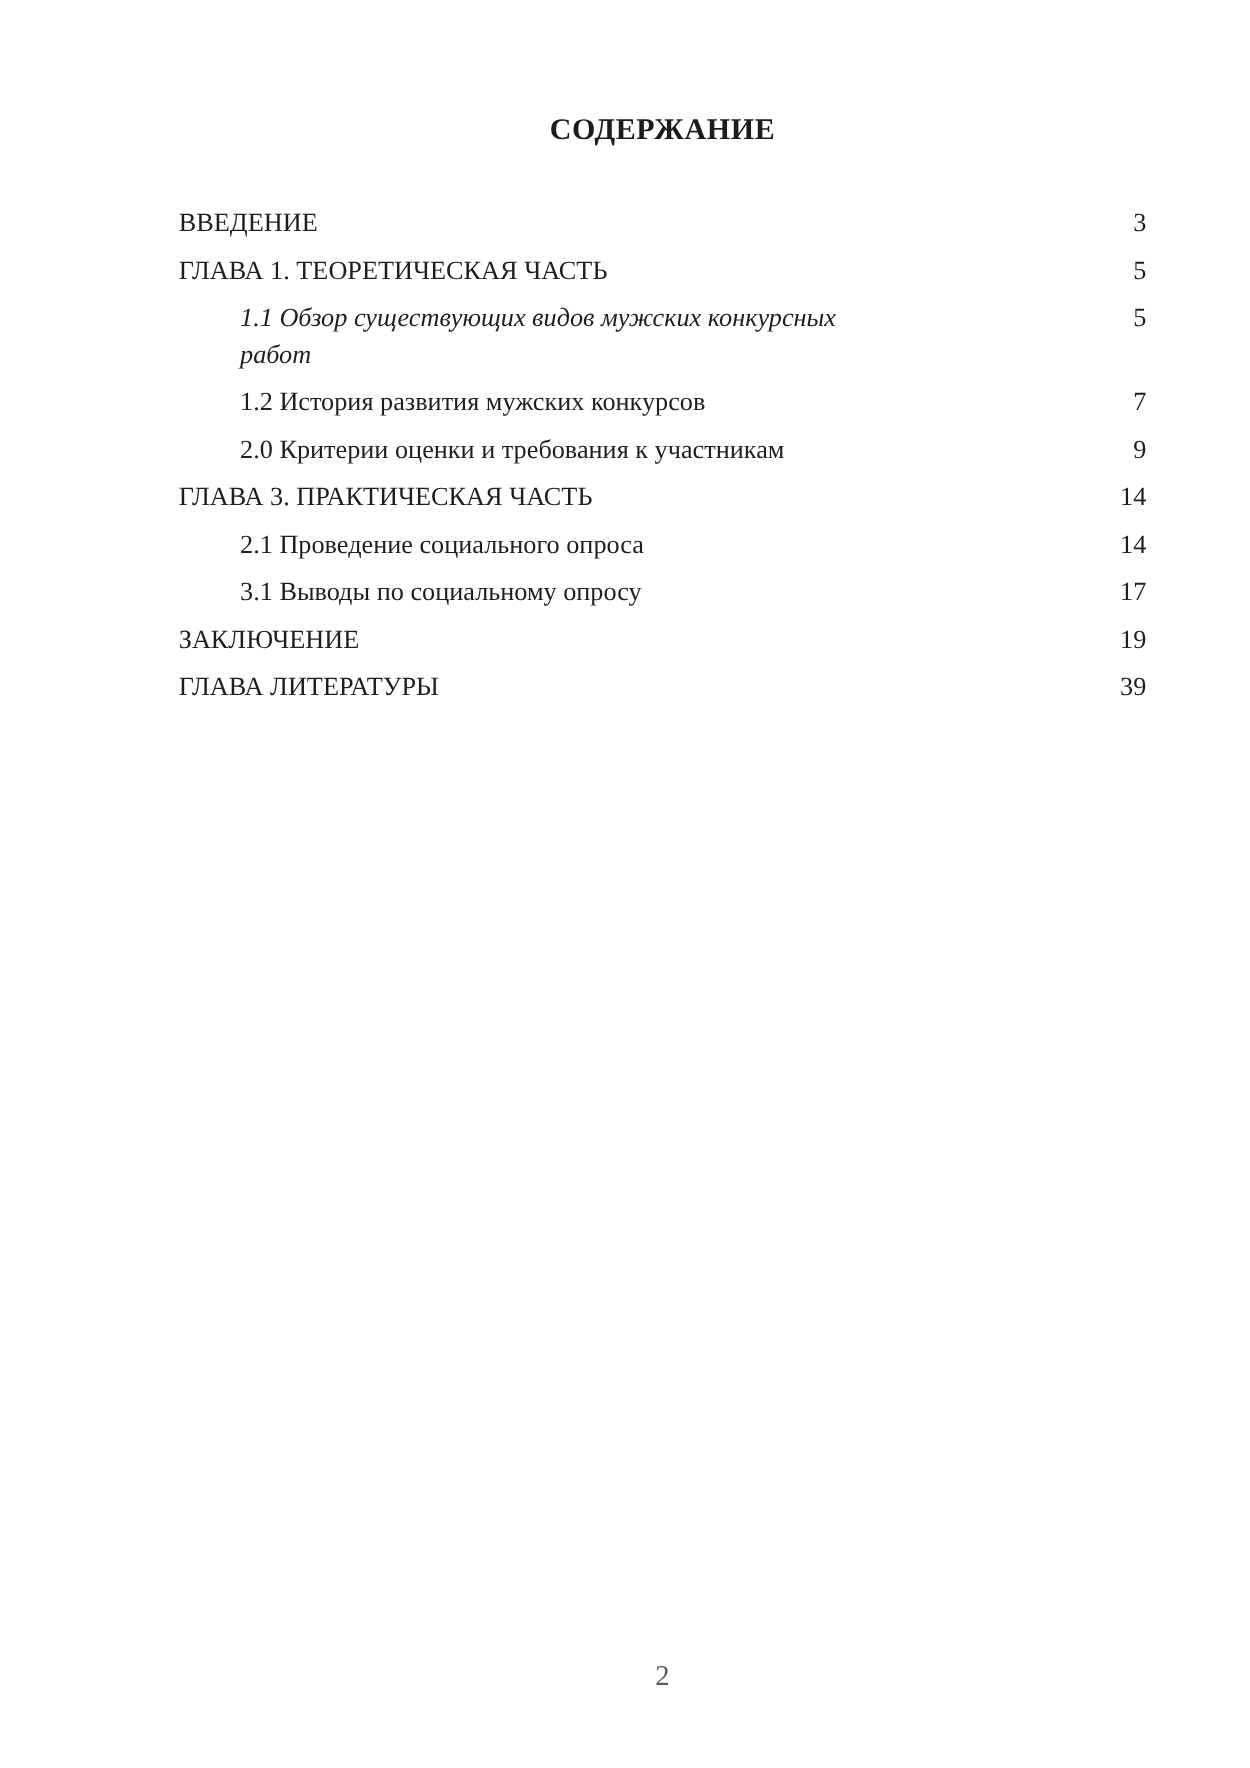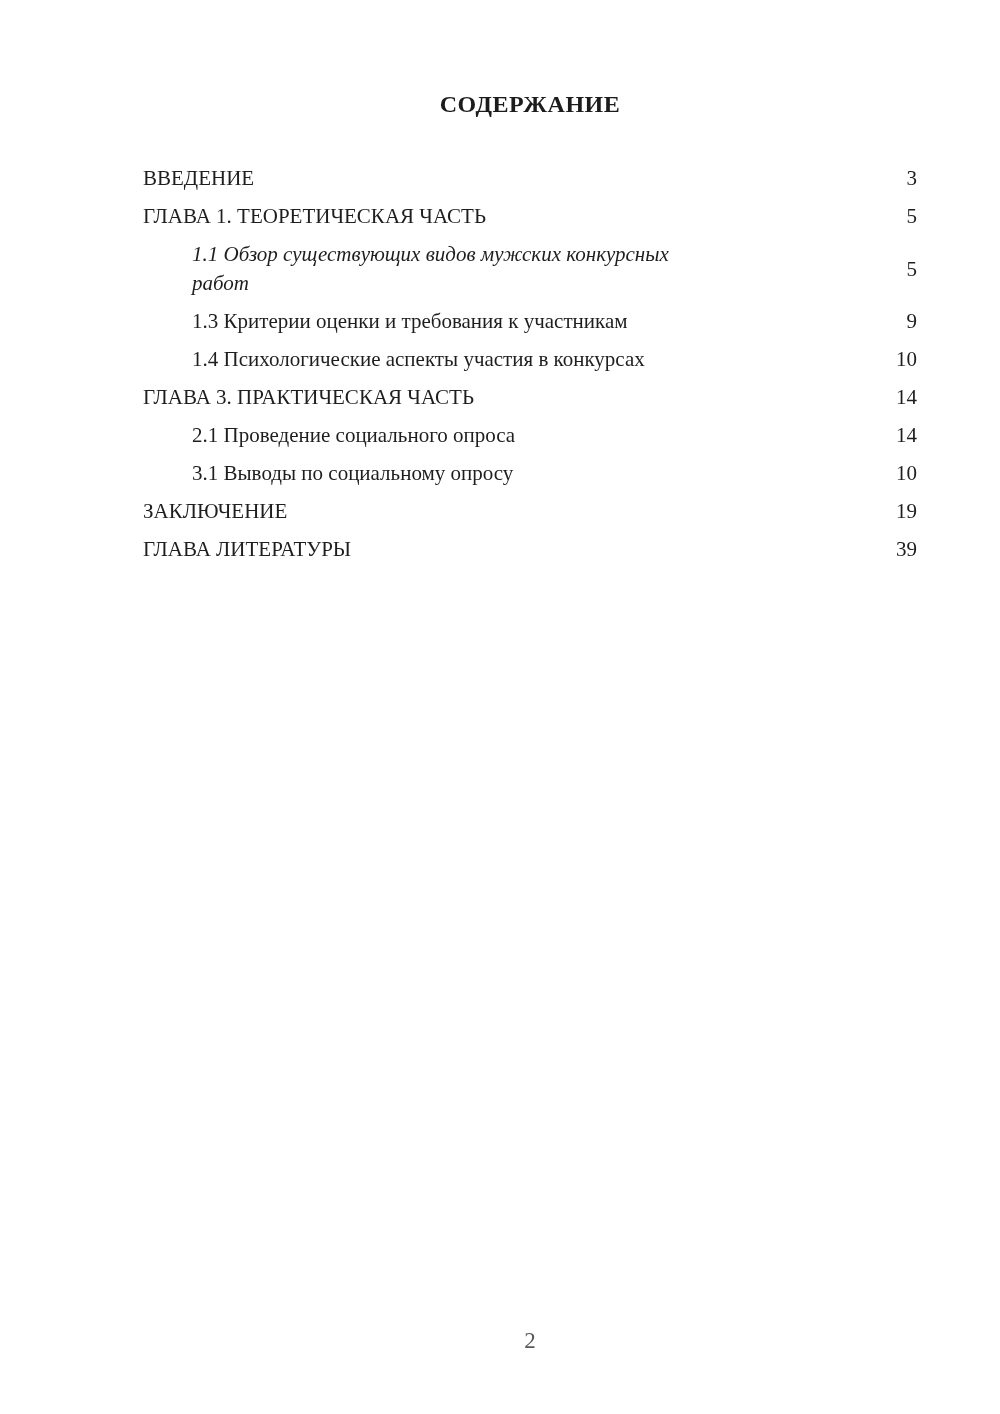--- a/index.html
+++ b/index.html
@@ -29,21 +29,21 @@
   }
   .toc {
     position: absolute;
     top: 164px;
     left: 143px;
     width: 774px;
   }
   .toc-row {
     display: flex;
     justify-content: space-between;
-    align-items: center;
+    align-items: flex-start;
     margin-bottom: 9px;
     font-size: 21px;
     line-height: 29px;
     color: #1e1e1e;
   }
   .toc-title { flex: 1 1 auto; }
   .toc-title.lvl1 { padding-left: 49px; }
   .toc-title .line { display: block; font-style: italic; }
   .toc-page {
     flex: 0 0 auto;
@@ -82,44 +82,44 @@
     </div>
 
     <div class="toc-row">
       <div class="toc-title lvl1">
         <span class="line">1.1 Обзор существующих видов мужских конкурсных</span>
         <span class="line">работ</span>
       </div>
       <div class="toc-page">5</div>
     </div>
 
+    <div class="toc-row">
+      <div class="toc-title lvl1">1.2 История развития мужских конкурсов</div>
+      <div class="toc-page">7</div>
+    </div>
 
     <div class="toc-row">
-      <div class="toc-title lvl1">1.3 Критерии оценки и требования к участникам</div>
+      <div class="toc-title lvl1">2.0 Критерии оценки и требования к участникам</div>
       <div class="toc-page">9</div>
     </div>
 
-    <div class="toc-row">
-      <div class="toc-title lvl1">1.4 Психологические аспекты участия в конкурсах</div>
-      <div class="toc-page">10</div>
-    </div>
 
     <div class="toc-row">
       <div class="toc-title">ГЛАВА 3. ПРАКТИЧЕСКАЯ ЧАСТЬ</div>
       <div class="toc-page">14</div>
     </div>
 
     <div class="toc-row">
       <div class="toc-title lvl1">2.1 Проведение социального опроса</div>
       <div class="toc-page">14</div>
     </div>
 
     <div class="toc-row">
       <div class="toc-title lvl1">3.1 Выводы по социальному опросу</div>
-      <div class="toc-page">10</div>
+      <div class="toc-page">17</div>
     </div>
 
     <div class="toc-row">
       <div class="toc-title">ЗАКЛЮЧЕНИЕ</div>
       <div class="toc-page">19</div>
     </div>
 
     <div class="toc-row">
       <div class="toc-title">ГЛАВА ЛИТЕРАТУРЫ</div>
       <div class="toc-page">39</div>

